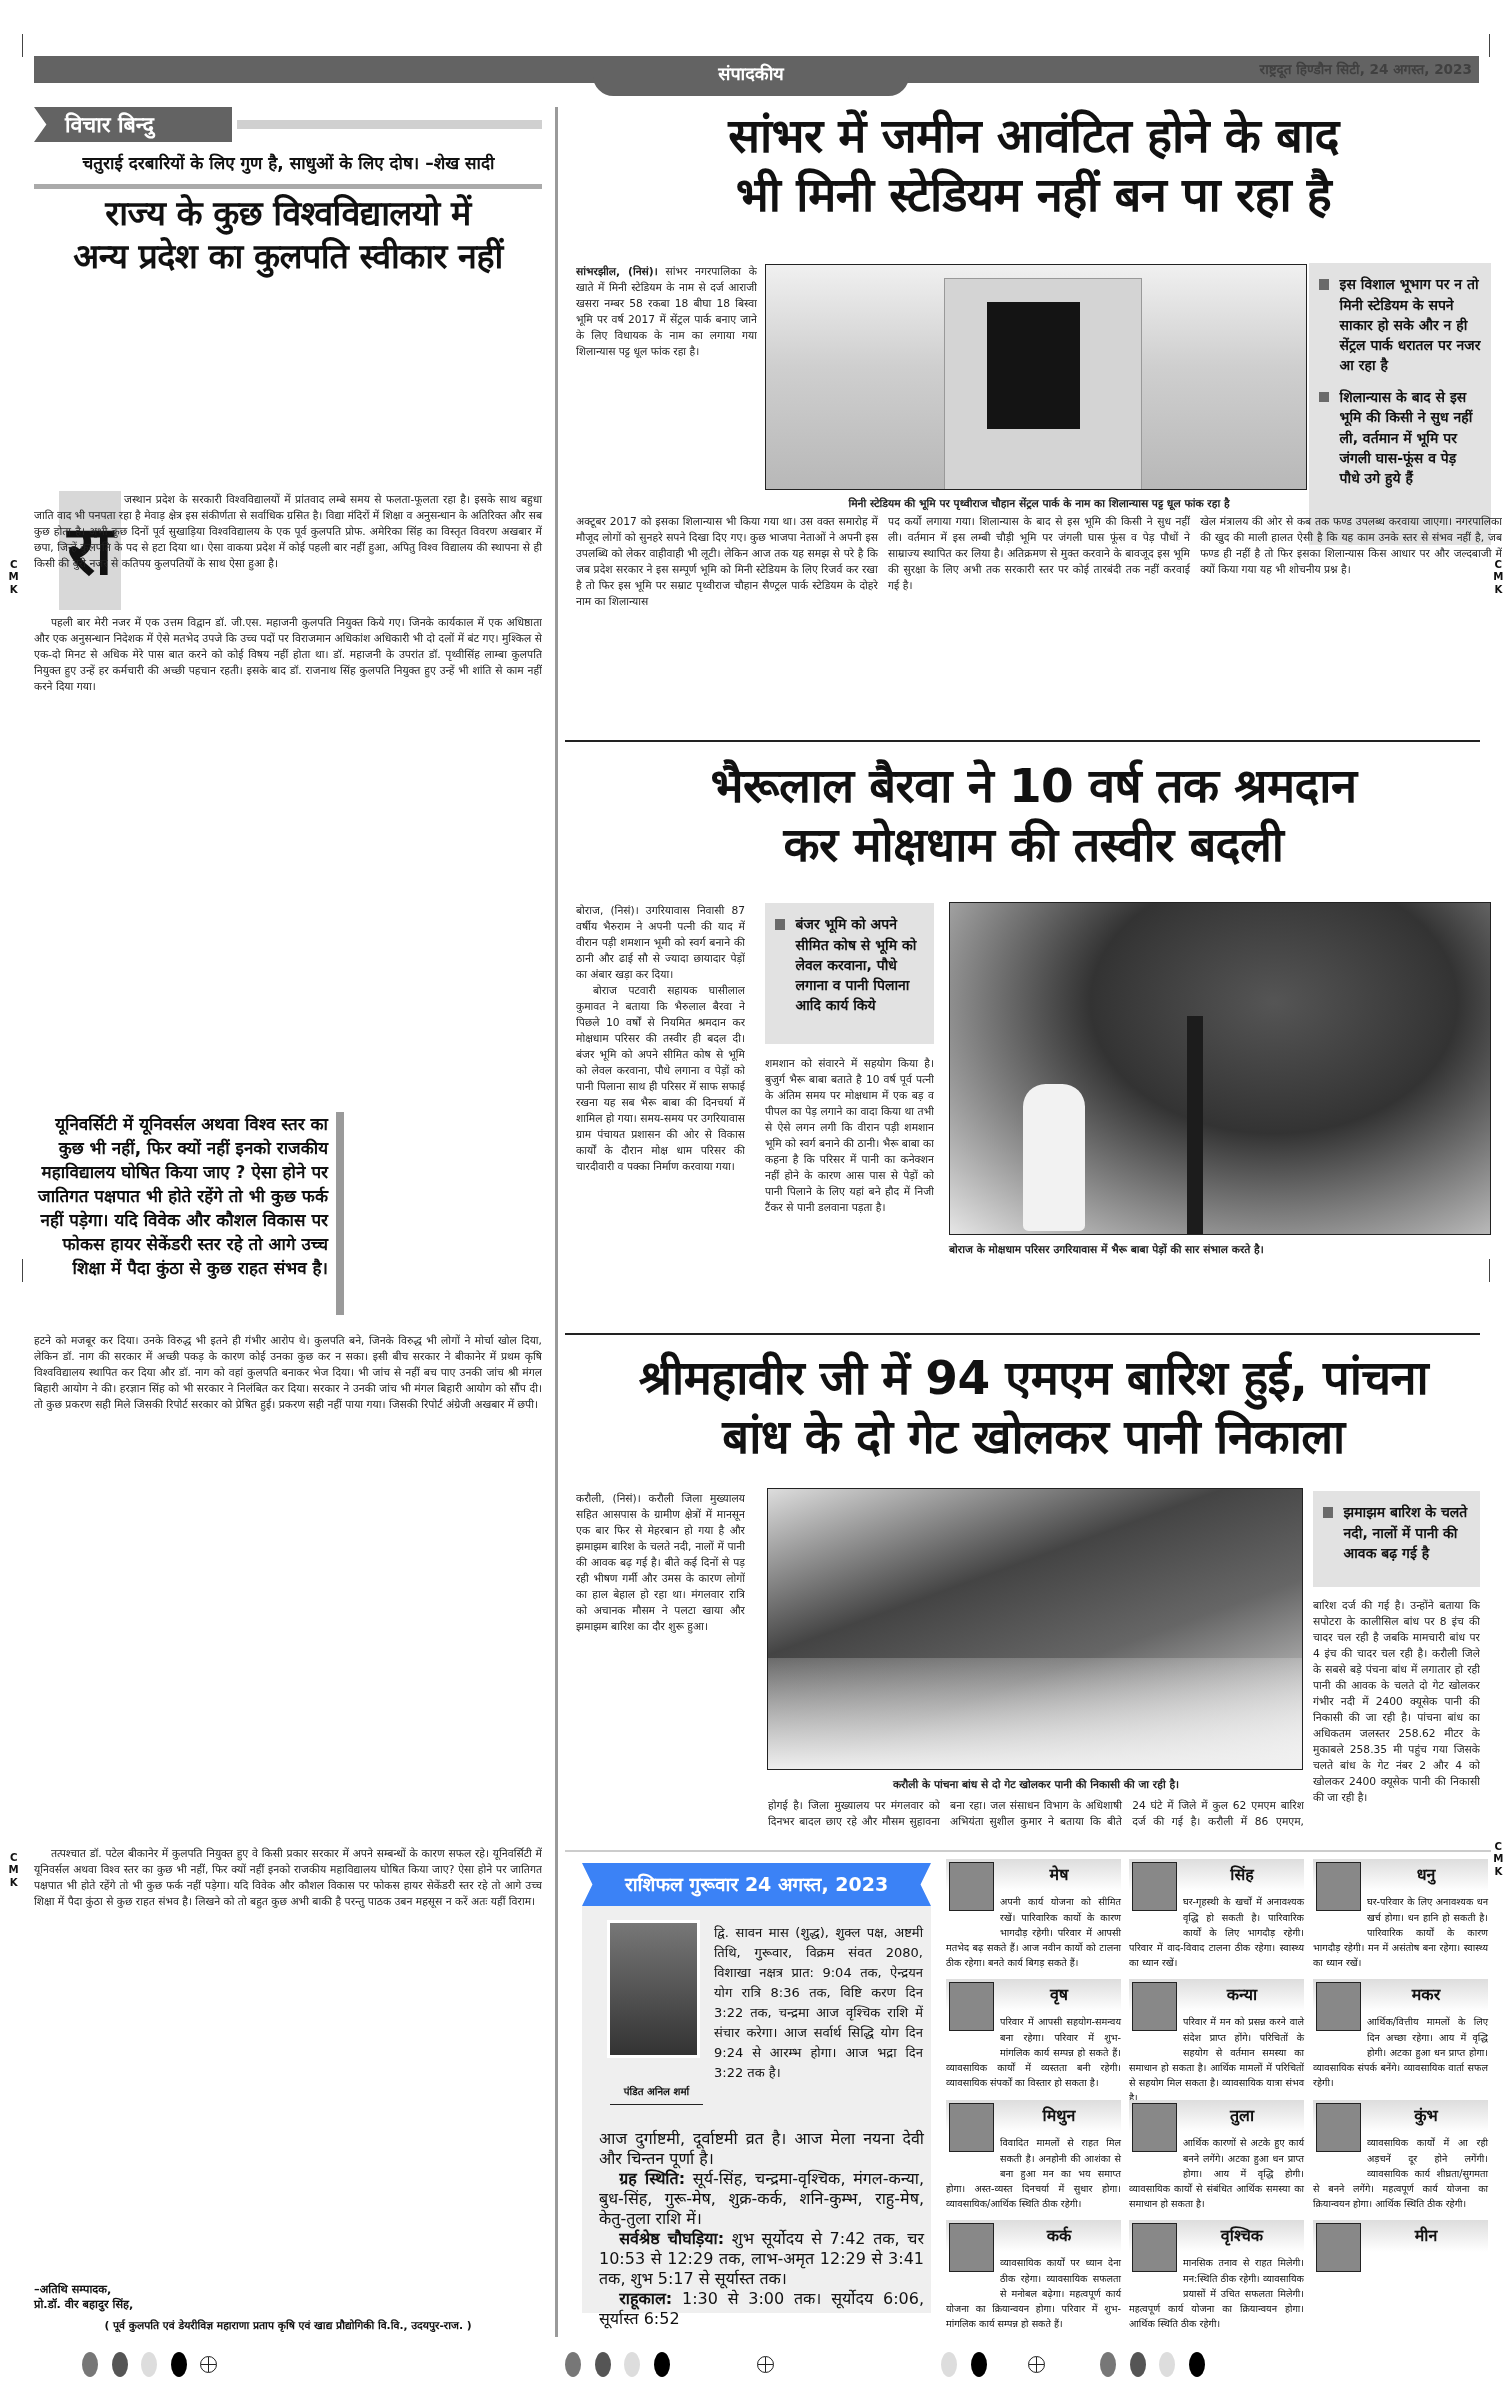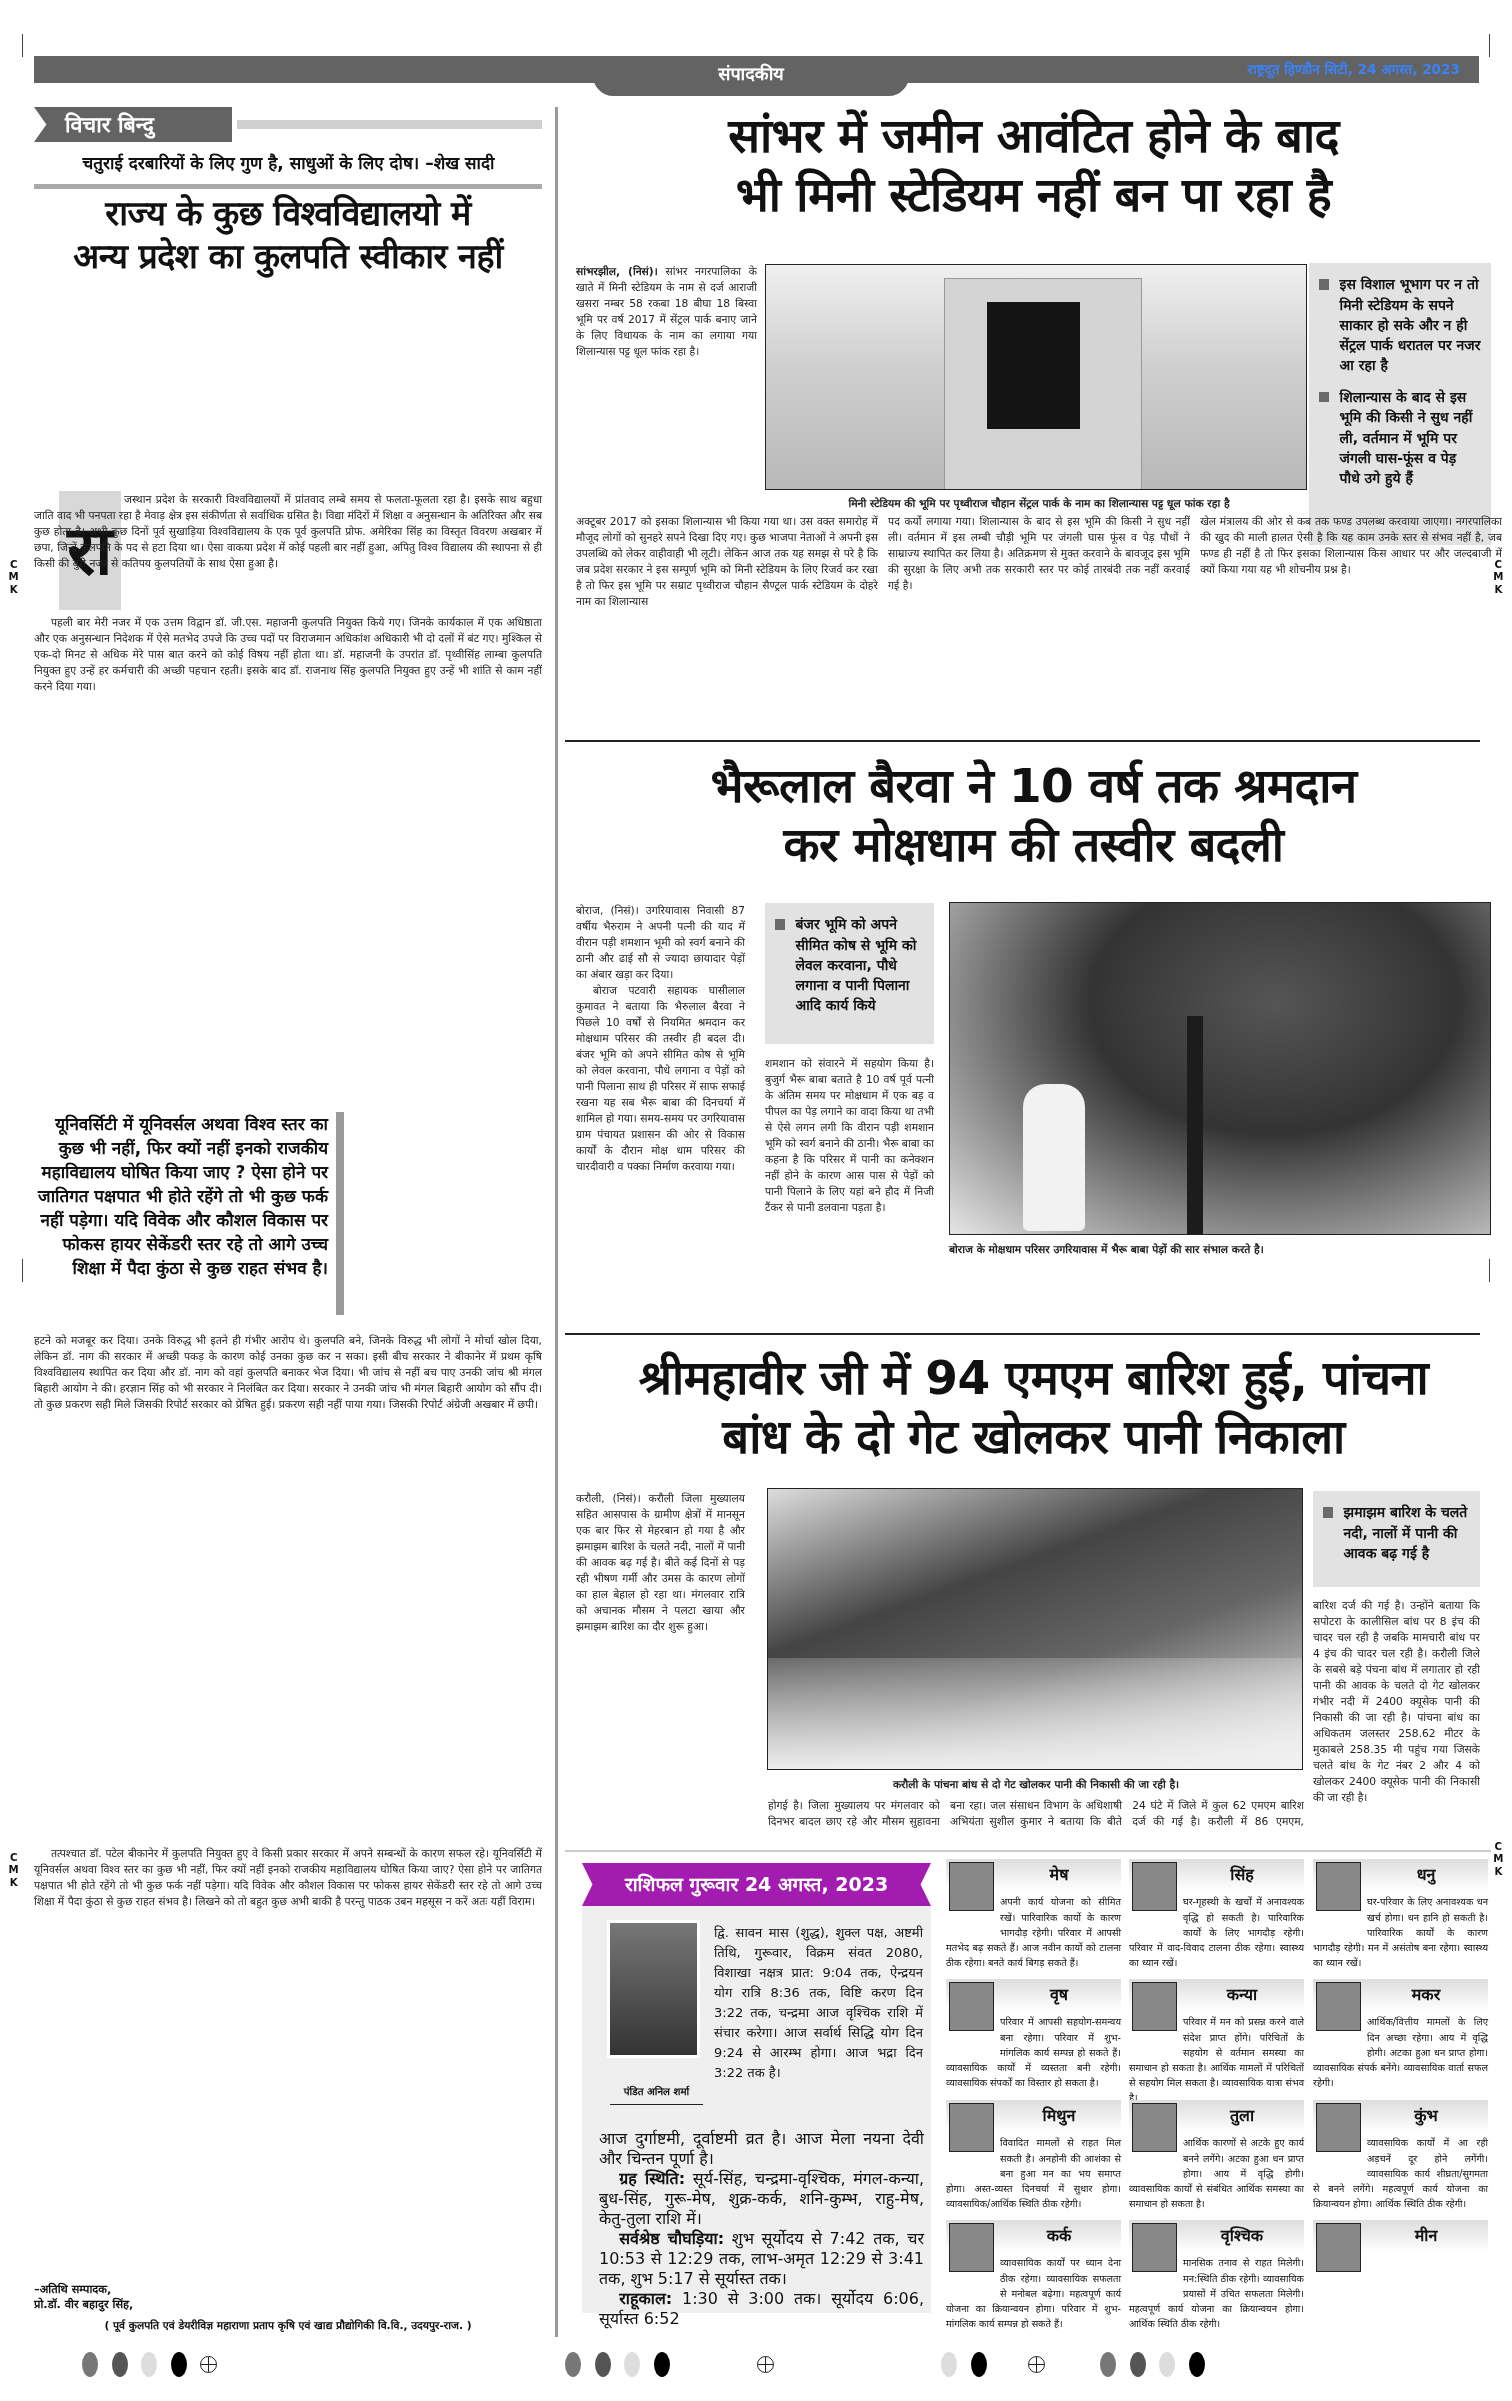--- a/index.html
+++ b/index.html
@@ -1,38 +1,38 @@
 <!DOCTYPE html>
 <html style="font-size:9px"><head>
 <meta charset="utf-8">
 <style>
 *{box-sizing:border-box;margin:0;padding:0}
 body{width:1512px;height:2401px;background:#fff;font-family:"DejaVu Sans",sans-serif;color:#111;position:relative;overflow:hidden}
 .abs{position:absolute}
 .hdr{left:34px;top:56px;width:1445px;height:27px;background:#636363}
 .hdr-tab{left:593px;top:56px;width:316px;height:40px;background:#636363;border-radius:0 0 20.3px 20.3px;color:#fff;font-size:18px;font-weight:bold;text-align:center;line-height:36px}
-.hdr-right{right:52px;top:56px;height:27px;line-height:27px;color:#3b82f6;font-size:13.6px;font-weight:bold}
+.hdr-right{right:40px;top:56px;height:27px;line-height:27px;color:#404040;font-size:13.6px;font-weight:bold}
 .reg{width:1.1px;height:22.6px;background:#444}
 .vline{width:3.4px;background:#9a9a9a}
 .banner{left:34px;top:107px;width:198px;height:35px;background:#636363;color:#fff;font-size:21.5px;font-weight:bold;line-height:35px;padding-left:31px;clip-path:polygon(0 0,100% 0,100% 100%,0 100%,12.4px 50%)}
 .banner-bar{left:237px;top:120px;width:305px;height:9px;background:#d0d0d0}
 .quote{left:40px;top:151px;width:497px;font-size:17px;font-weight:bold;text-align:center}
 .rule{height:4.5px;background:#aaa}
 .h-big{font-weight:900;text-align:center;line-height:1.25;letter-spacing:-0.6px}
 .body-txt{font-size:10.7px;line-height:16px;text-align:justify;color:#222}
 .dropcap{left:59px;top:491px;width:62px;height:119px;background:#d8d8d8;font-size:68px;font-weight:bold;text-align:center;line-height:119px}
 .pull{font-size:17px;font-weight:bold;line-height:24px;text-align:right}
 .side-box{background:#e2e2e2;padding:11.3px 10.2px}
 .side-item{display:flex;gap:10.2px;font-size:14px;font-weight:bold;line-height:20.3px;margin-bottom:11.3px}
 .sq{width:10.2px;height:10.2px;background:#6a6a6a;flex-shrink:0;margin-top:5.1px}
 .photo{border:1.1px solid #222;overflow:hidden}
 .caption{font-size:10.7px;font-weight:bold;color:#222}
 .cols{display:flex;gap:10.2px}
 .cols>div{flex:1}
-.rashi-hdr{left:582px;top:1863px;width:349px;height:43px;background:#a21caf;color:#fff;font-size:19px;font-weight:bold;text-align:center;line-height:43px;clip-path:polygon(0 0,100% 0,97% 50%,100% 100%,0 100%,3% 50%)}
+.rashi-hdr{left:582px;top:1863px;width:349px;height:43px;background:#3b82f6;color:#fff;font-size:19px;font-weight:bold;text-align:center;line-height:43px;clip-path:polygon(0 0,100% 0,97% 50%,100% 100%,0 100%,3% 50%)}
 .rashi-panel{left:582px;top:1906px;width:349px;height:407px;background:#efefef}
 .astro-photo{left:607px;top:1920px;width:93px;height:138px;background:linear-gradient(180deg,#777 0%,#333 100%);border:3.4px solid #fff}
 .sign{width:175px;position:absolute}
 .sign-head{height:32px;background:linear-gradient(180deg,#ddd,#fff);font-size:16px;font-weight:bold;text-align:center;line-height:32px;padding-left:51px}
 .sign-img{position:absolute;left:3.4px;top:3.4px;width:45px;height:49px;background:#888;border:1.7px solid #222}
 .sign-txt{font-size:9.6px;line-height:15.2px;text-align:justify;padding-top:3.4px}
 .sign-txt::before{content:"";float:left;width:54px;height:32px}
 .dot{width:16px;height:25px;border-radius:50%}
 .cross{width:17px;height:17px;border:1.1px solid #222;border-radius:50%;position:absolute}
 .cross::before{content:"";position:absolute;left:7.3px;top:0;width:1.1px;height:14.7px;background:#222}

